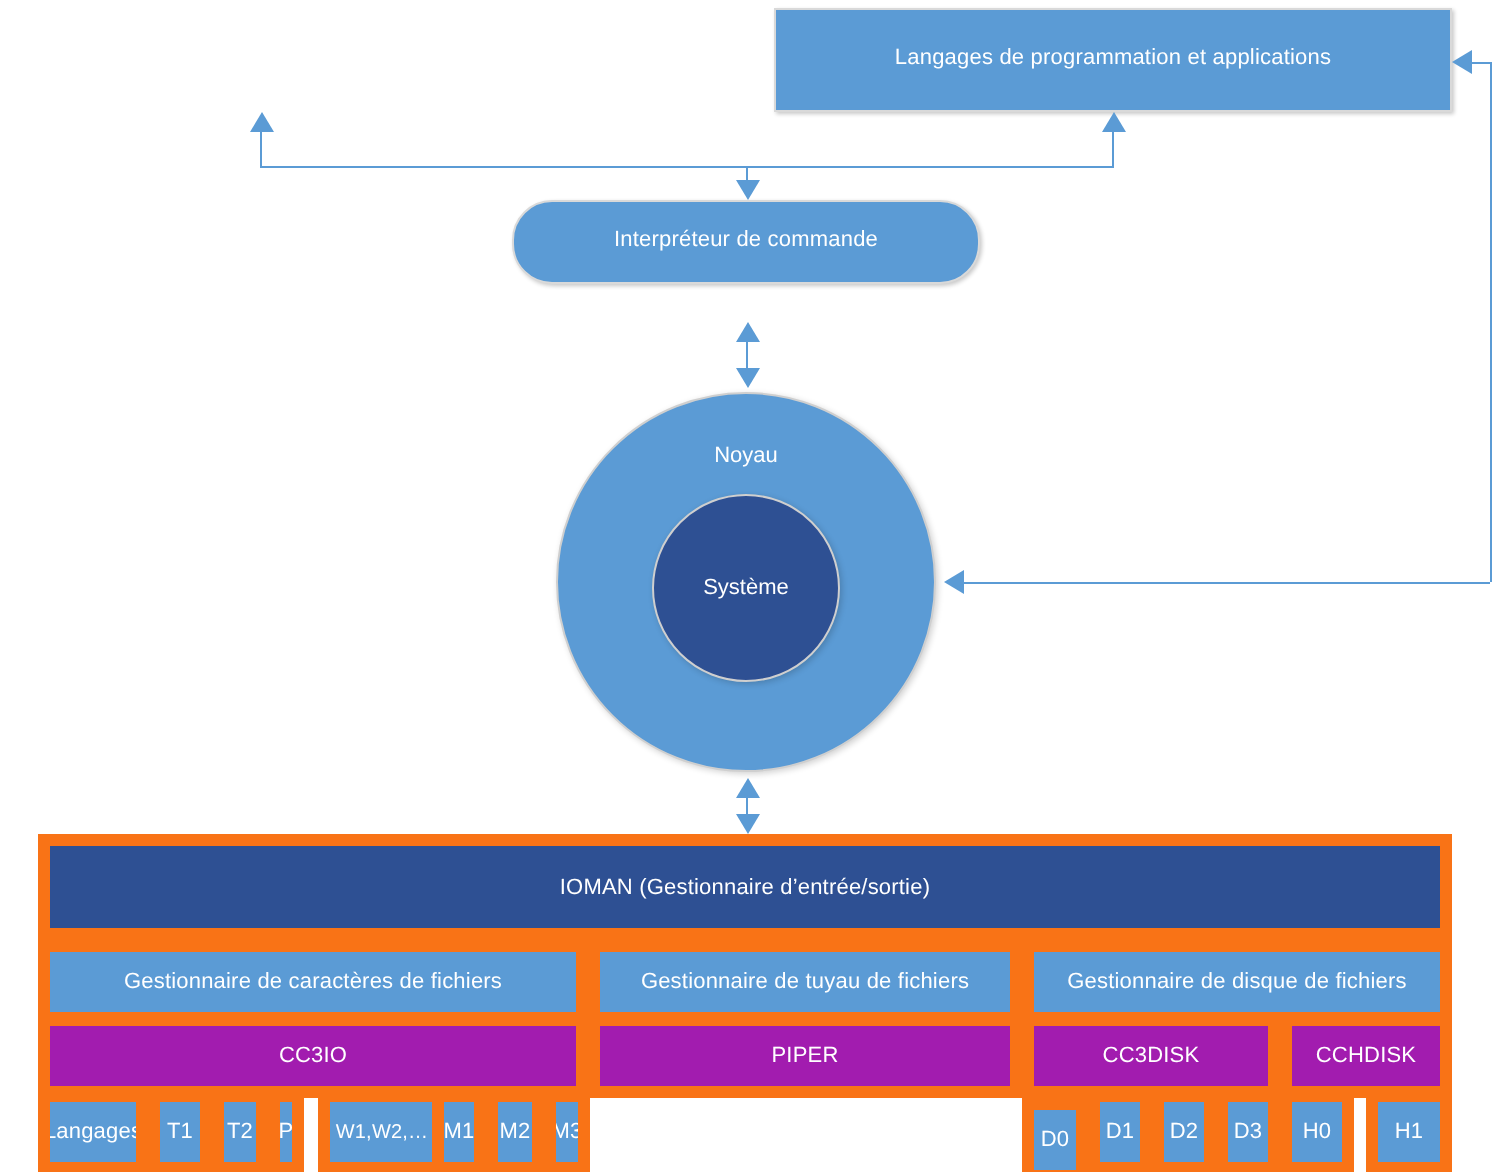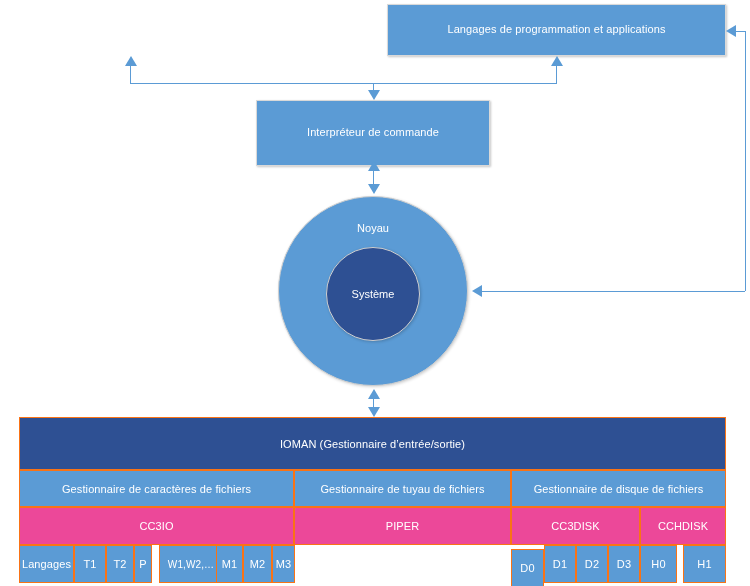--- a/index.html
+++ b/index.html
@@ -34,21 +34,21 @@
     line-height: 1.25;
     padding: 2px 4px;
     letter-spacing: 0.1px;
   }
   .box.shadow {
     box-shadow: 1px 1px 2px rgba(0,0,0,0.22);
   }
 
   #box-commandes   { left: 4px;   top: 4px;   width: 264px; height: 51px; }
   #box-langages    { left: 387px; top: 4px;   width: 339px; height: 52px; }
-  #box-interpreteur{ left: 256px; top: 100px; width: 234px; height: 66px; }
+  #box-interpreteur{ left: 256px; top: 100px; width: 234px; height: 42px; border-radius: 20px; }
 
   
   .circle {
     position: absolute;
     box-sizing: border-box;
     border-radius: 50%;
     display: flex;
     justify-content: center;
     color: #ffffff;
     font-size: 11px;
@@ -111,29 +111,29 @@
   }
   .cell {
     position: absolute;
     box-sizing: border-box;
     display: flex;
     align-items: center;
     justify-content: center;
     text-align: center;
     color: #ffffff;
     font-size: 11px;
-    border: 1px solid #f97316;
+    border: 6px solid #f97316;
     padding: 15px 2px;
     overflow: hidden;
     white-space: nowrap;
     letter-spacing: 0.1px;
   }
   .cell.dark   { background: #2E5093; }
   .cell.mid    { background: #5B9BD5; }
-  .cell.purple { background: #ec4899; }
+  .cell.purple { background: #a21caf; }
   .cell.small  { font-size: 10px; }
 </style>
 </head>
 <body>
 
 <div id="canvas">
 
 
   <div class="box shadow" id="box-langages">Langages de programmation et applications</div>
 

